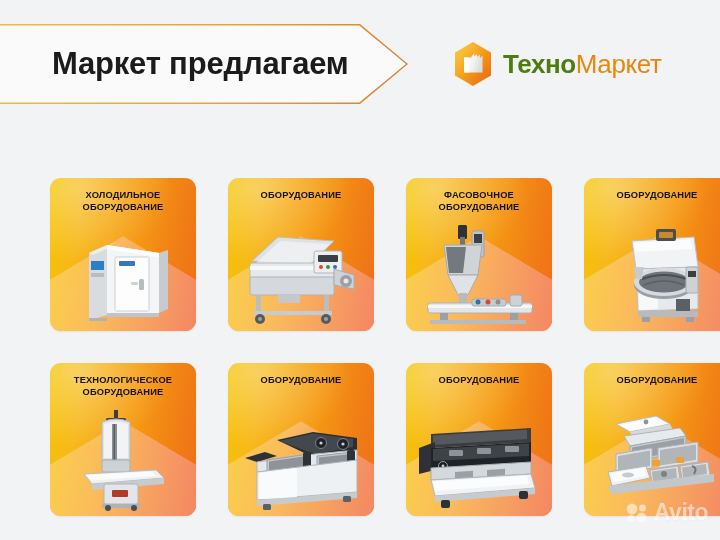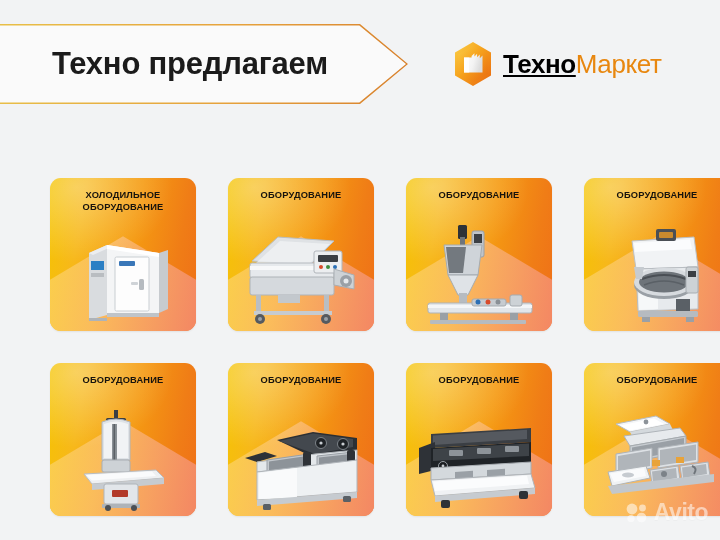--- a/index.html
+++ b/index.html
@@ -42,21 +42,21 @@
     display:flex;align-items:center;gap:9px;
   }
   .brand-hex{
     position:relative;width:42px;height:46px;flex:0 0 auto;
   }
   .brand-hex svg{display:block;width:42px;height:46px;}
   .brand-text{
     font-size:26px;font-weight:700;letter-spacing:-0.4px;white-space:nowrap;
     line-height:1;
   }
-  .brand-text .t1{color:#000000;text-decoration:underline;}
+  .brand-text .t1{color:#4d7c0f;}
   .brand-text .t2{color:#e8870f;font-weight:400;margin-top:9px;}
 
   
   .grid{
     position:absolute;left:50px;top:178px;
     width:628px;
     display:grid;
     grid-template-columns:repeat(4,146px);
     grid-template-rows:153px 153px;
     column-gap:12px;row-gap:9px;gap:32px;
@@ -104,21 +104,21 @@
   }
 </style>
 </head>
 <body>
 
 <div id="root">
 
   <div class="banner-wrap">
     <div class="banner-shape"></div>
     <div class="banner-outline"></div>
-    <div class="banner-title">Техно предлагаем</div>
+    <div class="banner-title">Маркет предлагаем</div>
   </div>
 
   <div class="brand">
     <span class="brand-hex">
       <svg viewBox="0 0 42 46">
         <defs>
           <linearGradient id="hexg" x1="0" y1="0" x2="1" y2="1">
             <stop offset="0" stop-color="#fbd14a"></stop>
             <stop offset="45%" stop-color="#f6a21c"></stop>
             <stop offset="100%" stop-color="#e8650f"></stop>
@@ -202,20 +202,21 @@
             <circle cx="88" cy="96" r="2" fill="#9aa0a6"></circle>
           </g>
         </svg>
       </div>
     </div>
 
     <div class="card">
       <div class="floor"></div>
       <div class="sheen"></div>
       <div class="card-title">
+        <div>ФАСОВОЧНОЕ</div>
         <div>ОБОРУДОВАНИЕ</div>
       </div>
       <div class="card-art">
         <svg width="126" height="104" viewBox="0 0 126 104">
           <g>
             <rect x="42" y="2" width="9" height="14" rx="1.5" fill="#2e3237"></rect>
             <rect x="44" y="14" width="5" height="8" fill="#6f757b"></rect>
             <rect x="56" y="8" width="12" height="26" rx="2" fill="#bfc4c9" stroke="#9aa0a6" stroke-width="1"></rect>
             <rect x="58" y="11" width="8" height="9" fill="#3b3f44"></rect>
             <path d="M28 22 L66 22 L62 52 L32 52 Z" fill="#cfd4d9" stroke="#a5abb0" stroke-width="1"></path>
@@ -266,20 +267,21 @@
             <rect x="88" y="94" width="8" height="5" fill="#9aa0a6"></rect>
           </g>
         </svg>
       </div>
     </div>
 
     <div class="card">
       <div class="floor"></div>
       <div class="sheen"></div>
       <div class="card-title">
+        <div>ТЕХНОЛОГИЧЕСКОЕ</div>
         <div>ОБОРУДОВАНИЕ</div>
       </div>
       <div class="card-art">
         <svg width="110" height="104" viewBox="0 0 110 104">
           <g>
             <rect x="46" y="2" width="4" height="9" fill="#3b3f44"></rect>
             <rect x="38" y="10" width="20" height="4" rx="1.5" fill="#3b3f44"></rect>
             <path d="M34 14 Q48 8 62 14 L62 52 L34 52 Z" fill="#dfe3e7" stroke="#b0b5ba" stroke-width="1"></path>
             <path d="M36 16 Q48 11 60 16 L60 50 L36 50 Z" fill="#f1f3f5"></path>
             <rect x="44" y="16" width="5" height="44" fill="#8a9096"></rect>

